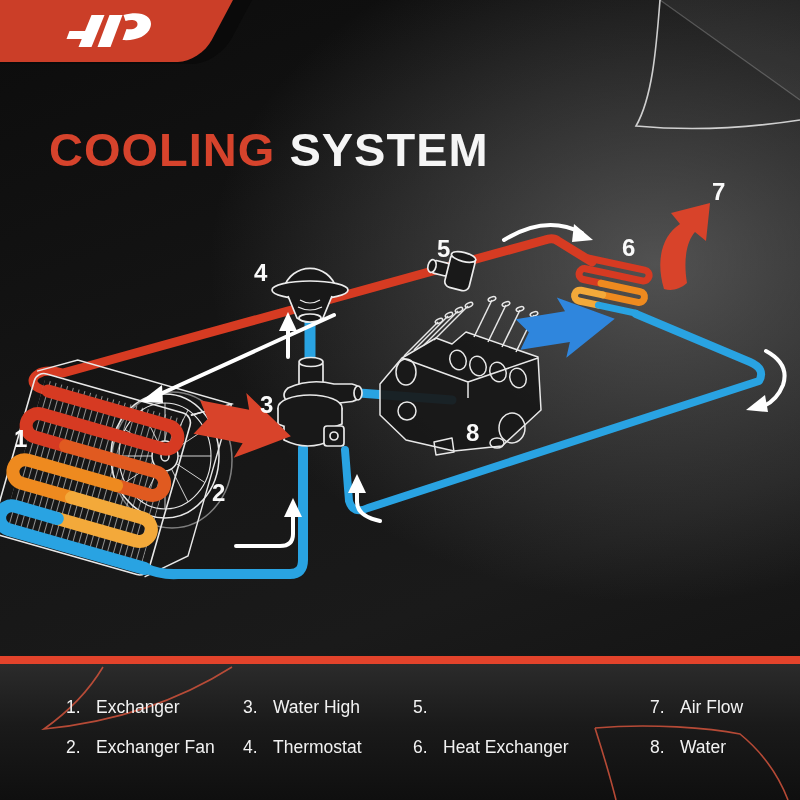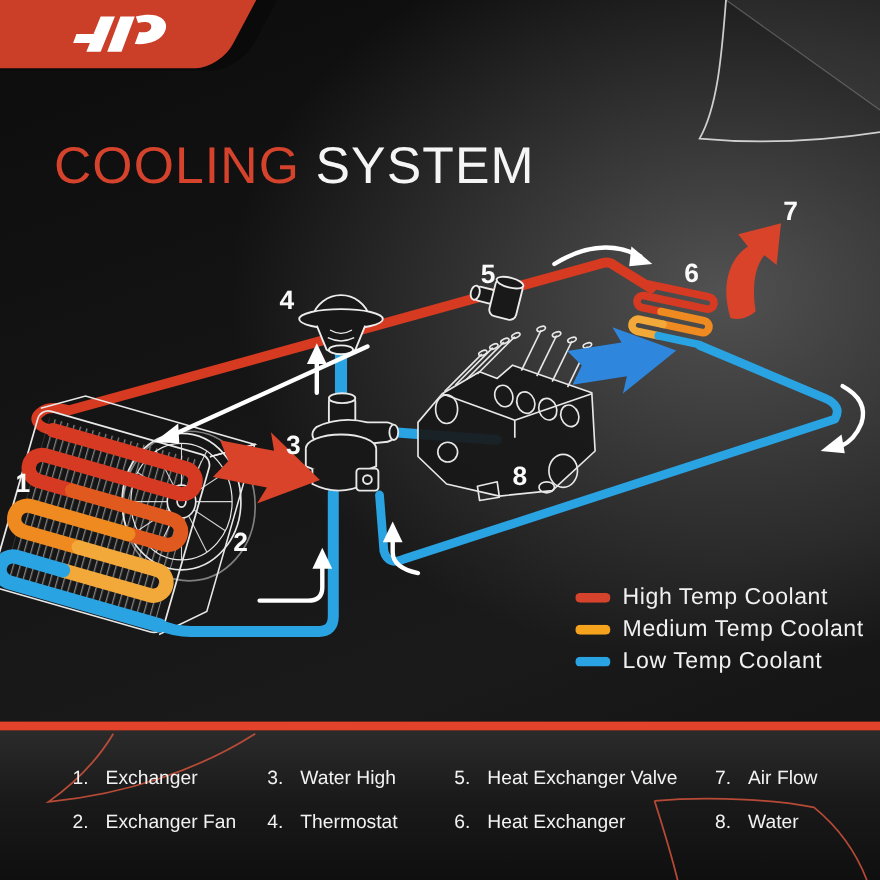--- a/index.html
+++ b/index.html
@@ -8,21 +8,21 @@
     background:
       radial-gradient(ellipse 620px 470px at 82% 33%, rgba(130,130,130,.55), rgba(130,130,130,0) 72%),
       linear-gradient(160deg,#0c0c0c 0%,#161616 45%,#1a1a1a 70%,#101010 100%);}
   
   .banner-shadow{position:absolute;top:0;left:-20px;width:272px;height:64px;background:#0a0a0a;
     transform:skewX(-28deg);transform-origin:top left;border-bottom-right-radius:26px;}
   .banner{position:absolute;top:0;left:-20px;width:253px;height:62px;background:#cb3e28;
     transform:skewX(-28deg);transform-origin:top left;border-bottom-right-radius:22px;}
   .logo-wrap{position:absolute;top:11px;left:64px;}
   
-  .title{position:absolute;left:49px;top:122px;font-size:47px;font-weight:400;letter-spacing:1px;white-space:pre;}
+  .title{position:absolute;left:49px;top:122px;font-size:47px;font-weight:700;letter-spacing:1px;white-space:pre;}
   .title .w1{color:#d6432c;} .title .w2{color:#f5f5f5;}
   
   .diagram{position:absolute;left:0;top:0;width:800px;height:800px;}
   
   .legend{position:absolute;left:523px;top:532px;display:flex;flex-direction:column;gap:7px;}
   .legend-row{display:flex;align-items:center;height:22px;}
   .legend-row svg{flex:0 0 auto;}
   .legend-label{margin-left:11px;color:#f0f0f0;font-size:21px;letter-spacing:.5px;font-weight:400;}
   
   .divider{position:absolute;left:0;top:656px;width:800px;height:8px;background:#e3432b;}
@@ -208,40 +208,20 @@
       <text x="212" y="501">2</text>
       <text x="260" y="413">3</text>
       <text x="254" y="281">4</text>
       <text x="437" y="257">5</text>
       <text x="622" y="256">6</text>
       <text x="712" y="200">7</text>
       <text x="466" y="441">8</text>
     </g>
   </svg>
 
-  <div class="legend">
-    <div class="legend-row">
-      <svg width="32" height="9">
-          <rect x="0" y="0" width="32" height="9" rx="4.5" fill="#d6432c"></rect>
-        </svg>
-      <span class="legend-label">High Temp Coolant</span>
-    </div>
-    <div class="legend-row">
-      <svg width="32" height="9">
-          <rect x="0" y="0" width="32" height="9" rx="4.5" fill="#f5a21c"></rect>
-        </svg>
-      <span class="legend-label">Medium Temp Coolant</span>
-    </div>
-    <div class="legend-row">
-      <svg width="32" height="9">
-          <rect x="0" y="0" width="32" height="9" rx="4.5" fill="#29a3e2"></rect>
-        </svg>
-      <span class="legend-label">Low Temp Coolant</span>
-    </div>
-  </div>
 
   <div class="footer"></div>
   <div class="divider"></div>
   <svg class="diagram" style="pointer-events:none" viewBox="0 0 800 800">
     <g fill="none" stroke="#c8503a" stroke-width="1.6" opacity="0.9">
       <path d="M103,667 C88,692 68,712 44,729 C115,722 180,700 232,667"></path>
       <path d="M595,728 C650,723 710,728 740,734 C762,752 778,774 788,800"></path>
       <path d="M595,728 C603,753 610,776 616,800"></path>
     </g>
   </svg>
@@ -262,21 +242,20 @@
           <span>Water High</span>
         </div>
       <div class="part">
           <span class="num">4.</span>
           <span>Thermostat</span>
         </div>
     </div>
     <div class="col c3">
       <div class="part">
           <span class="num">5.</span>
-          <span>Heat Exchanger Valve</span>
         </div>
       <div class="part">
           <span class="num">6.</span>
           <span>Heat Exchanger</span>
         </div>
     </div>
     <div class="col c4">
       <div class="part">
           <span class="num">7.</span>
           <span>Air Flow</span>

